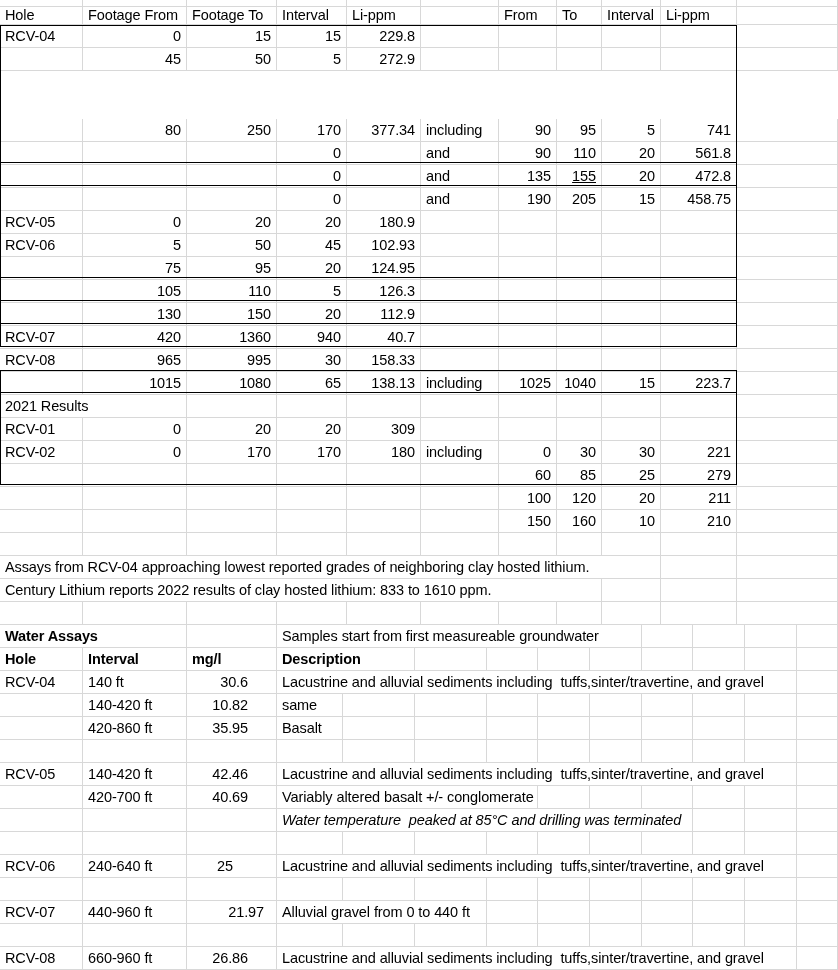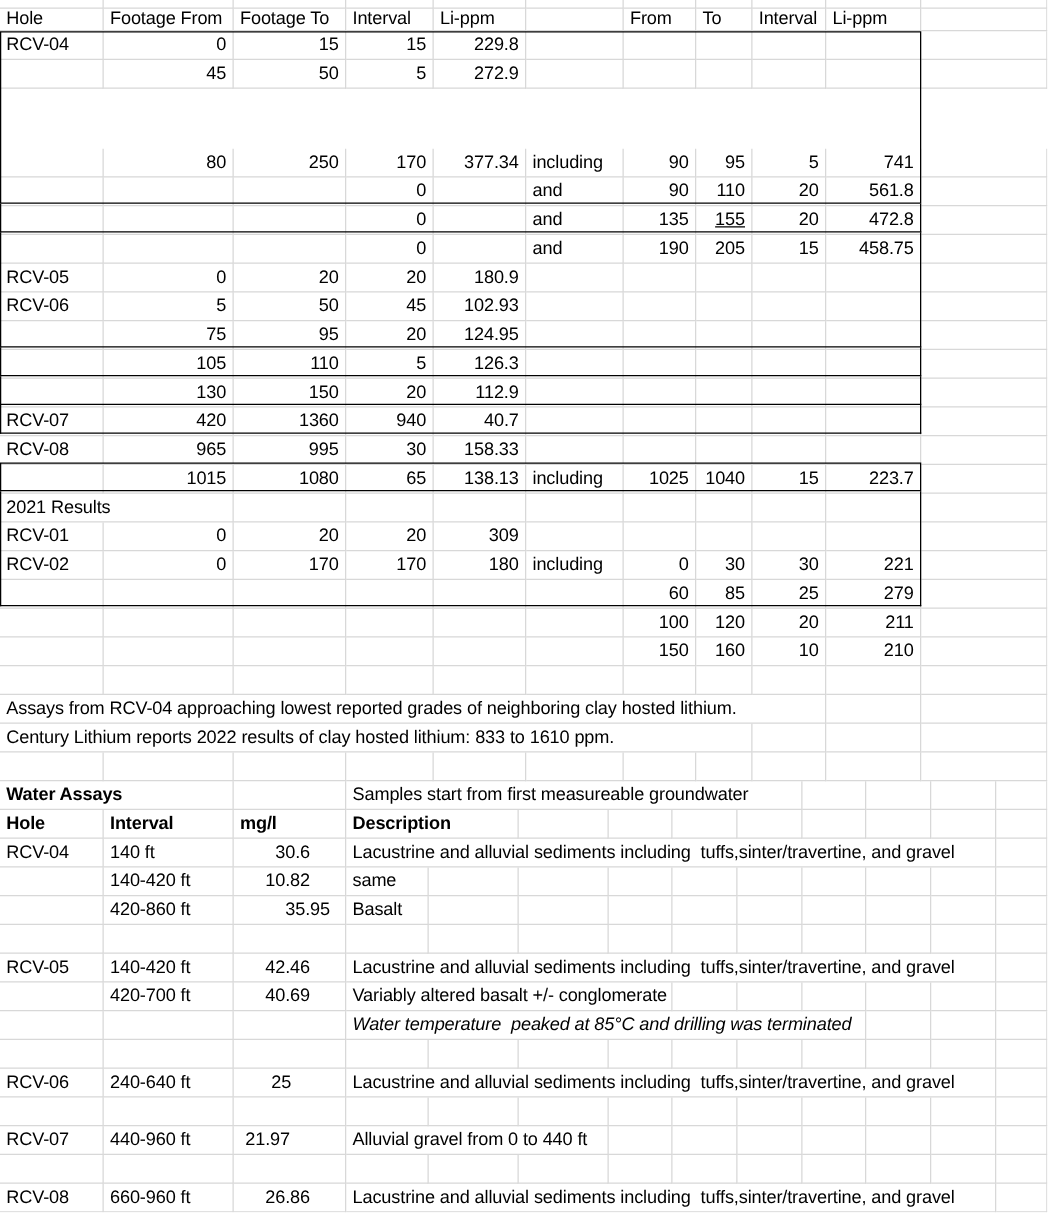--- a/index.html
+++ b/index.html
@@ -403,21 +403,21 @@
       <div class="cell" style="width: 52px; line-height: 22px;"></div>
       <div class="cell" style="width: 52px; line-height: 22px;"></div>
       <div class="cell" style="width: 51px; line-height: 22px;"></div>
       <div class="cell" style="width: 52px; line-height: 22px;"></div>
       <div class="cell" style="width: 52px; line-height: 22px;"></div>
       <div class="cell" style="width: 41px; line-height: 22px;"></div>
     </div>
     <div class="row" style="height: 23px;">
       <div class="cell" style="width: 83px; line-height: 22px;"></div>
       <div class="cell" style="width: 104px; line-height: 22px;">420-860 ft</div>
-      <div class="cell right" style="width: 90px; line-height: 22px; padding-right: 12px;">35.95</div>
+      <div class="cell right" style="width: 90px; line-height: 22px; padding-right: 28px;">35.95</div>
       <div class="cell" style="width: 66px; line-height: 22px;">Basalt</div>
       <div class="cell" style="width: 72px; line-height: 22px;"></div>
       <div class="cell" style="width: 72px; line-height: 22px;"></div>
       <div class="cell" style="width: 51px; line-height: 22px;"></div>
       <div class="cell" style="width: 52px; line-height: 22px;"></div>
       <div class="cell" style="width: 52px; line-height: 22px;"></div>
       <div class="cell" style="width: 51px; line-height: 22px;"></div>
       <div class="cell" style="width: 52px; line-height: 22px;"></div>
       <div class="cell" style="width: 52px; line-height: 22px;"></div>
       <div class="cell" style="width: 41px; line-height: 22px;"></div>
@@ -498,21 +498,21 @@
       <div class="cell" style="width: 52px; line-height: 22px;"></div>
       <div class="cell" style="width: 52px; line-height: 22px;"></div>
       <div class="cell" style="width: 51px; line-height: 22px;"></div>
       <div class="cell" style="width: 52px; line-height: 22px;"></div>
       <div class="cell" style="width: 52px; line-height: 22px;"></div>
       <div class="cell" style="width: 41px; line-height: 22px;"></div>
     </div>
     <div class="row" style="height: 23px;">
       <div class="cell" style="width: 83px; line-height: 22px;">RCV-07</div>
       <div class="cell" style="width: 104px; line-height: 22px;">440-960 ft</div>
-      <div class="cell right" style="width: 90px; line-height: 22px; padding-right: 44px;">21.97</div>
+      <div class="cell right" style="width: 90px; line-height: 22px; padding-right: 12px;">21.97</div>
       <div class="cell" style="width: 210px; line-height: 22px;">Alluvial gravel from 0 to 440 ft</div>
       <div class="cell" style="width: 51px; line-height: 22px;"></div>
       <div class="cell" style="width: 52px; line-height: 22px;"></div>
       <div class="cell" style="width: 52px; line-height: 22px;"></div>
       <div class="cell" style="width: 51px; line-height: 22px;"></div>
       <div class="cell" style="width: 52px; line-height: 22px;"></div>
       <div class="cell" style="width: 52px; line-height: 22px;"></div>
       <div class="cell" style="width: 41px; line-height: 22px;"></div>
     </div>
     <div class="row" style="height: 23px;">

